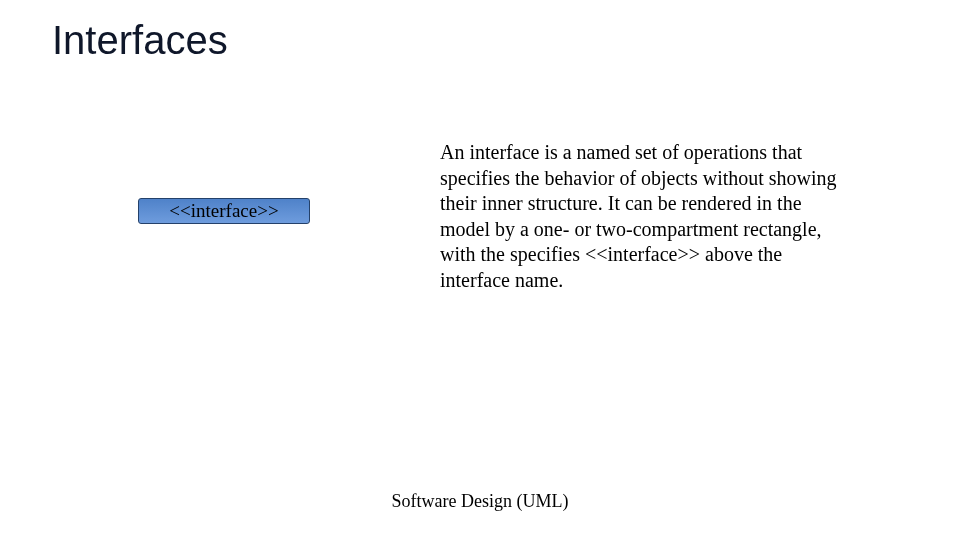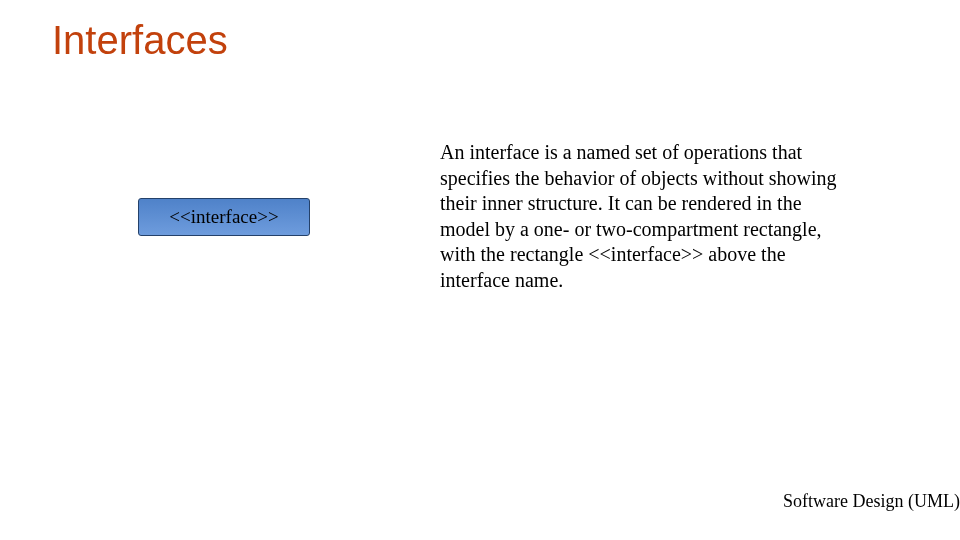--- a/index.html
+++ b/index.html
@@ -12,28 +12,28 @@
     color: #000;
     position: relative;
   }
   .slide-title {
     position: absolute;
     top: 18px;
     left: 52px;
     font-family: "Calibri Light", "Segoe UI", Arial, sans-serif;
     font-size: 40px;
     font-weight: 400;
-    color: #c2410c;
+    color: #0f172a;
   }
   .uml-box {
     position: absolute;
     top: 198px;
     left: 138px;
     width: 172px;
-    padding: 6px 4px;
+    padding: 0 4px;
     text-align: center;
     background: linear-gradient(to bottom, #5a87c8 0%, #6a95d6 50%, #7aa4e4 100%);
     background: #5b8bd0;
     border: 1.5px solid #24416a;
     border-radius: 3px;
     font-family: "Times New Roman", Times, serif;
     font-size: 19px;
     line-height: 1.25;
     color: #000;
     box-sizing: border-box;
@@ -49,30 +49,30 @@
     font-size: 20px;
     line-height: 1.28;
   }
   .desc-block .italic {
   }
   .footer {
     position: absolute;
     bottom: 28px;
     left: 0;
     width: 100%;
-    text-align: right;
+    text-align: center;
     font-size: 18px;
   }
 </style>
 </head>
 <body>
 
 <div class="slide-title">Interfaces</div>
 
 <div class="uml-box">
   <div>&lt;&lt;interface&gt;&gt;</div>
 </div>
 
 <div class="desc-block">
-  <span>An </span><span class="italic">interface</span><span> is a named set of operations that specifies the behavior of objects without showing their inner structure. It can be rendered in the model by a one- or two-compartment rectangle, with the </span><span class="italic">rectangle</span><span> &lt;&lt;interface&gt;&gt; above the interface name.</span>
+  <span>An </span><span class="italic">interface</span><span> is a named set of operations that specifies the behavior of objects without showing their inner structure. It can be rendered in the model by a one- or two-compartment rectangle, with the </span><span class="italic">specifies</span><span> &lt;&lt;interface&gt;&gt; above the interface name.</span>
 </div>
 
 <div class="footer">Software Design (UML)</div>
 
 </body></html>

